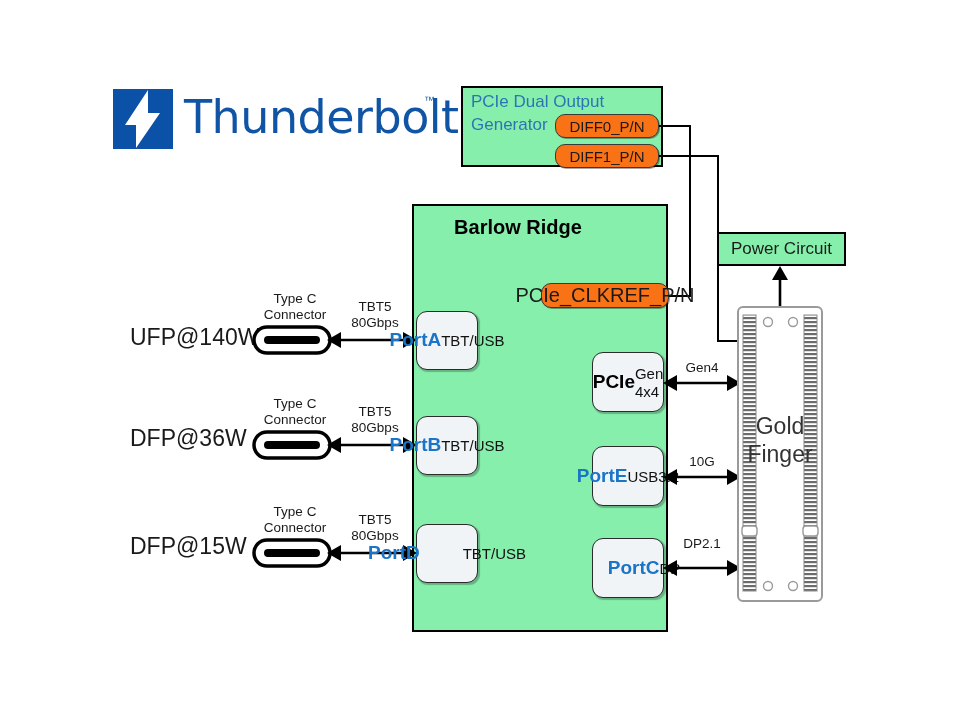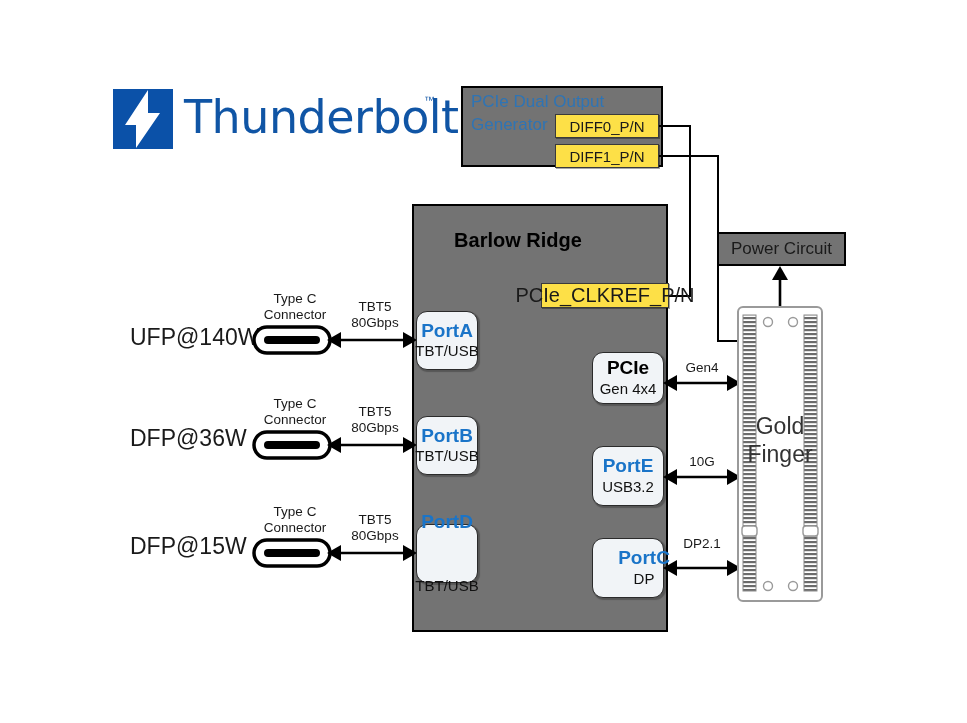--- a/index.html
+++ b/index.html
@@ -43,48 +43,48 @@
   }
   #tb-tm {
     position: absolute;
     left: 312px; top: 6px;
     font-size: 11px;
     color: #1055a5;
   }
 
   
   .plain-box {
-    background: #737373;
+    background: #86efac;
     border: 2px solid #000000;
     box-sizing: border-box;
   }
   .blue-label {
     color: #2e74b5;
     font-size: 17px;
     line-height: 1.35;
   }
   .rounded-gray {
-    background: #fde047;
+    background: #f97316;
     border: 1.6px solid #3a3a3a;
-    border-radius: 0;
+    border-radius: 10px;
     box-sizing: border-box;
     display: flex;
     align-items: center;
     justify-content: center;
     font-size: 15px;
     color: #1a1a1a;
     box-shadow: 1px 1px 0 rgba(0,0,0,0.35);
   }
   .port-box {
     background: #f1f4f7;
     border: 1.8px solid #2b2b2b;
     border-radius: 11px;
     box-sizing: border-box;
     display: flex;
-    flex-direction: column;
+    flex-direction: row;
     align-items: center;
     justify-content: center;
     box-shadow: 1.5px 1.5px 1px rgba(0,0,0,0.25);
   }
   .port-title {
     font-weight: bold;
     font-size: 19px;
     color: #1a74c8;
     line-height: 1.1;
   }
@@ -152,21 +152,21 @@
   <svg class="abs" style="left:650px; top:115px; width:180px; height:240px;" viewBox="0 0 180 240">
 
     <path d="M9,11 L40,11 L40,181 L-18,181" fill="none" stroke="#000" stroke-width="2"></path>
     <polygon points="-12,175 -24,181 -12,187" fill="#000"></polygon>
 
     <path d="M9,41 L68,41 L68,226 L100,226" fill="none" stroke="#000" stroke-width="2"></path>
     <polygon points="96,220 110,226 96,232" fill="#000"></polygon>
   </svg>
 
   <div class="abs plain-box" style="left:412px; top:204px; width:256px; height:428px;"></div>
-  <div class="abs chip-title" style="left:412px; top:229px; width:212px;">Barlow Ridge</div>
+  <div class="abs chip-title" style="left:412px; top:216px; width:212px;">Barlow Ridge</div>
 
   <div class="abs rounded-gray" style="left:541px; top:283px; width:128px; height:25px; font-size:20px;">PCIe_CLKREF_P/N</div>
 
   <div class="abs big-label" style="left:130px; top:324px;">UFP@140W</div>
   <div class="abs big-label" style="left:130px; top:425px;">DFP@36W</div>
   <div class="abs big-label" style="left:130px; top:533px;">DFP@15W</div>
 
   <div class="abs small-label" style="left:245px; top:291px; width:100px;">
     <div>Type C</div>
     <div>Connector</div>
@@ -228,21 +228,21 @@
   </div>
   <div class="abs port-box" style="left:416px; top:416px; width:62px; height:59px;">
     <div class="port-title">PortB</div>
     <div class="port-sub">TBT/USB</div>
   </div>
   <div class="abs port-box" style="left:416px; top:524px; width:62px; height:59px;gap:43px;">
     <div class="port-title">PortD</div>
     <div class="port-sub">TBT/USB</div>
   </div>
 
-  <div class="abs port-box" style="left:592px; top:352px; width:72px; height:52px;">
+  <div class="abs port-box" style="left:592px; top:352px; width:72px; height:60px;">
     <div class="port-title black">PCIe</div>
     <div class="port-sub">Gen 4x4</div>
   </div>
   <div class="abs port-box" style="left:592px; top:446px; width:72px; height:60px;">
     <div class="port-title">PortE</div>
     <div class="port-sub">USB3.2</div>
   </div>
   <div class="abs port-box" style="left:592px; top:538px; width:72px; height:60px;padding-left:32px;">
     <div class="port-title">PortC</div>
     <div class="port-sub">DP</div>

